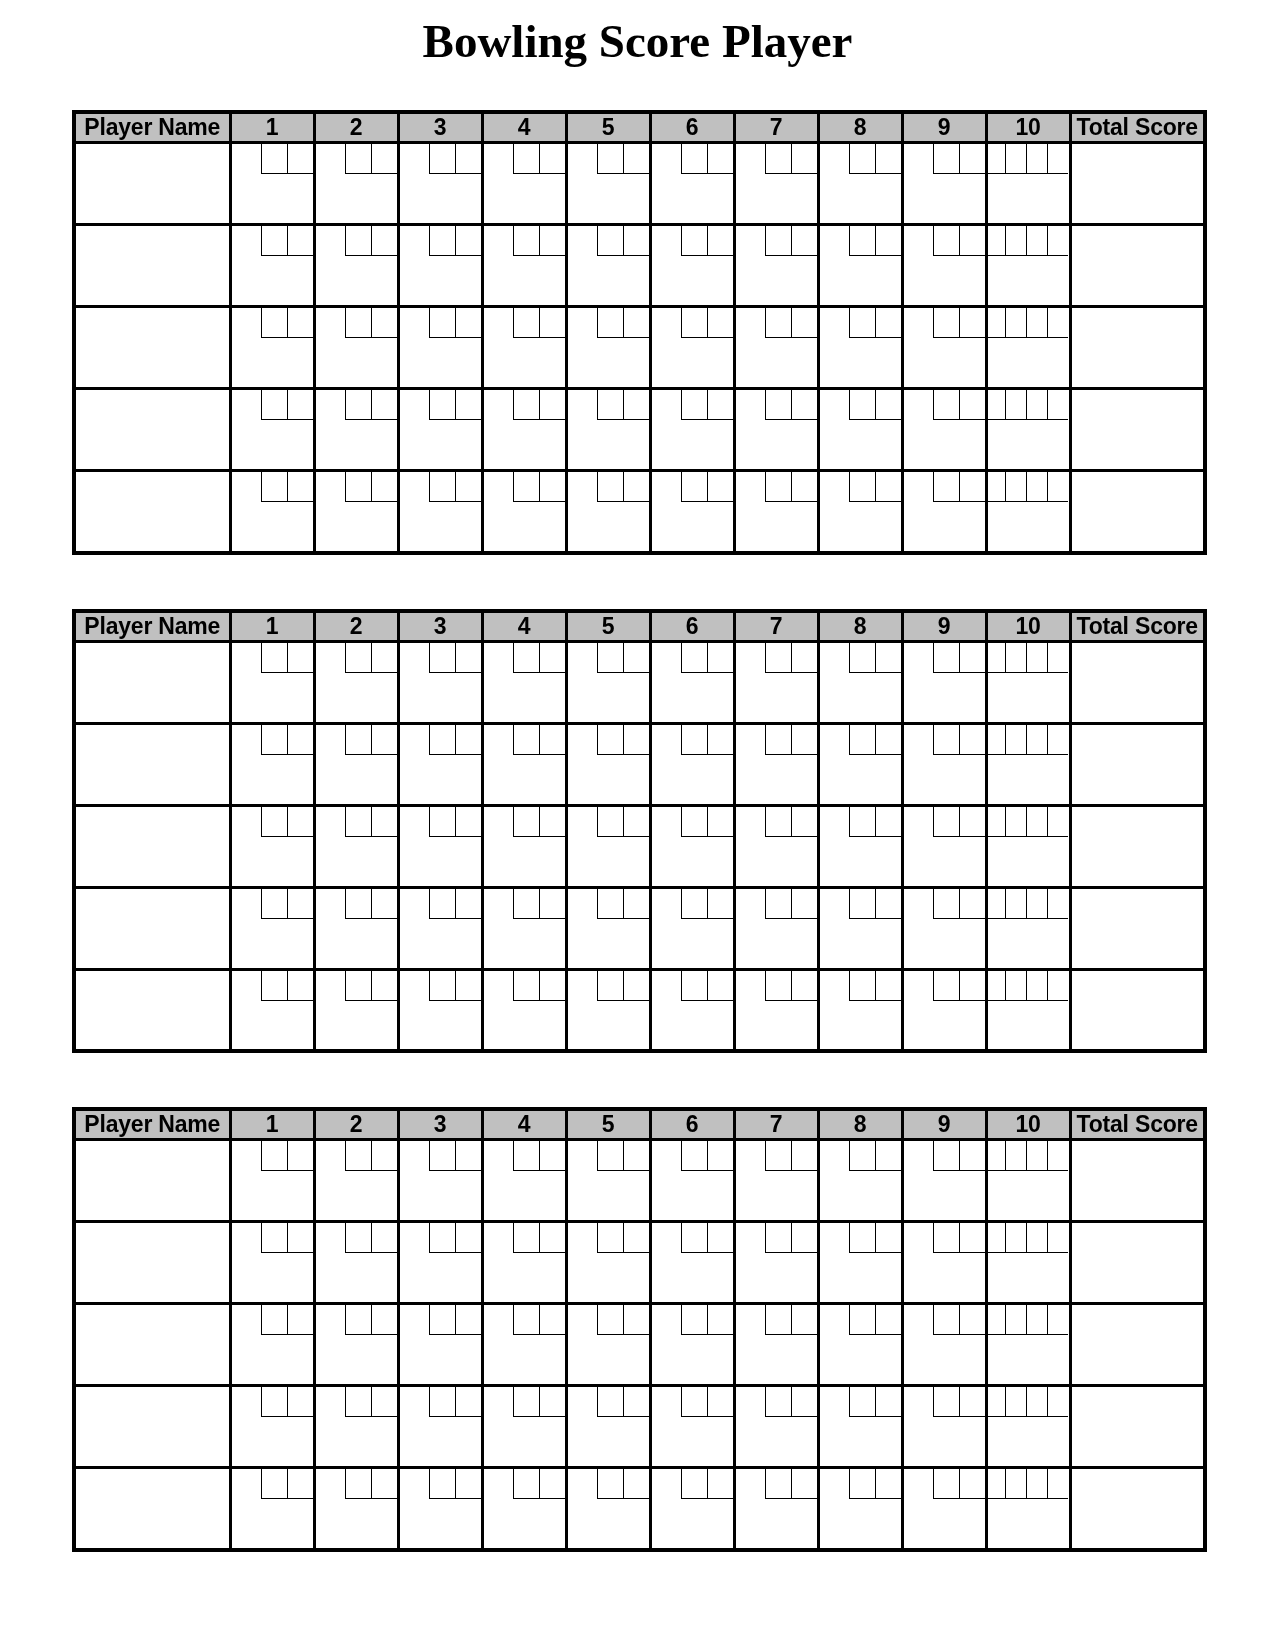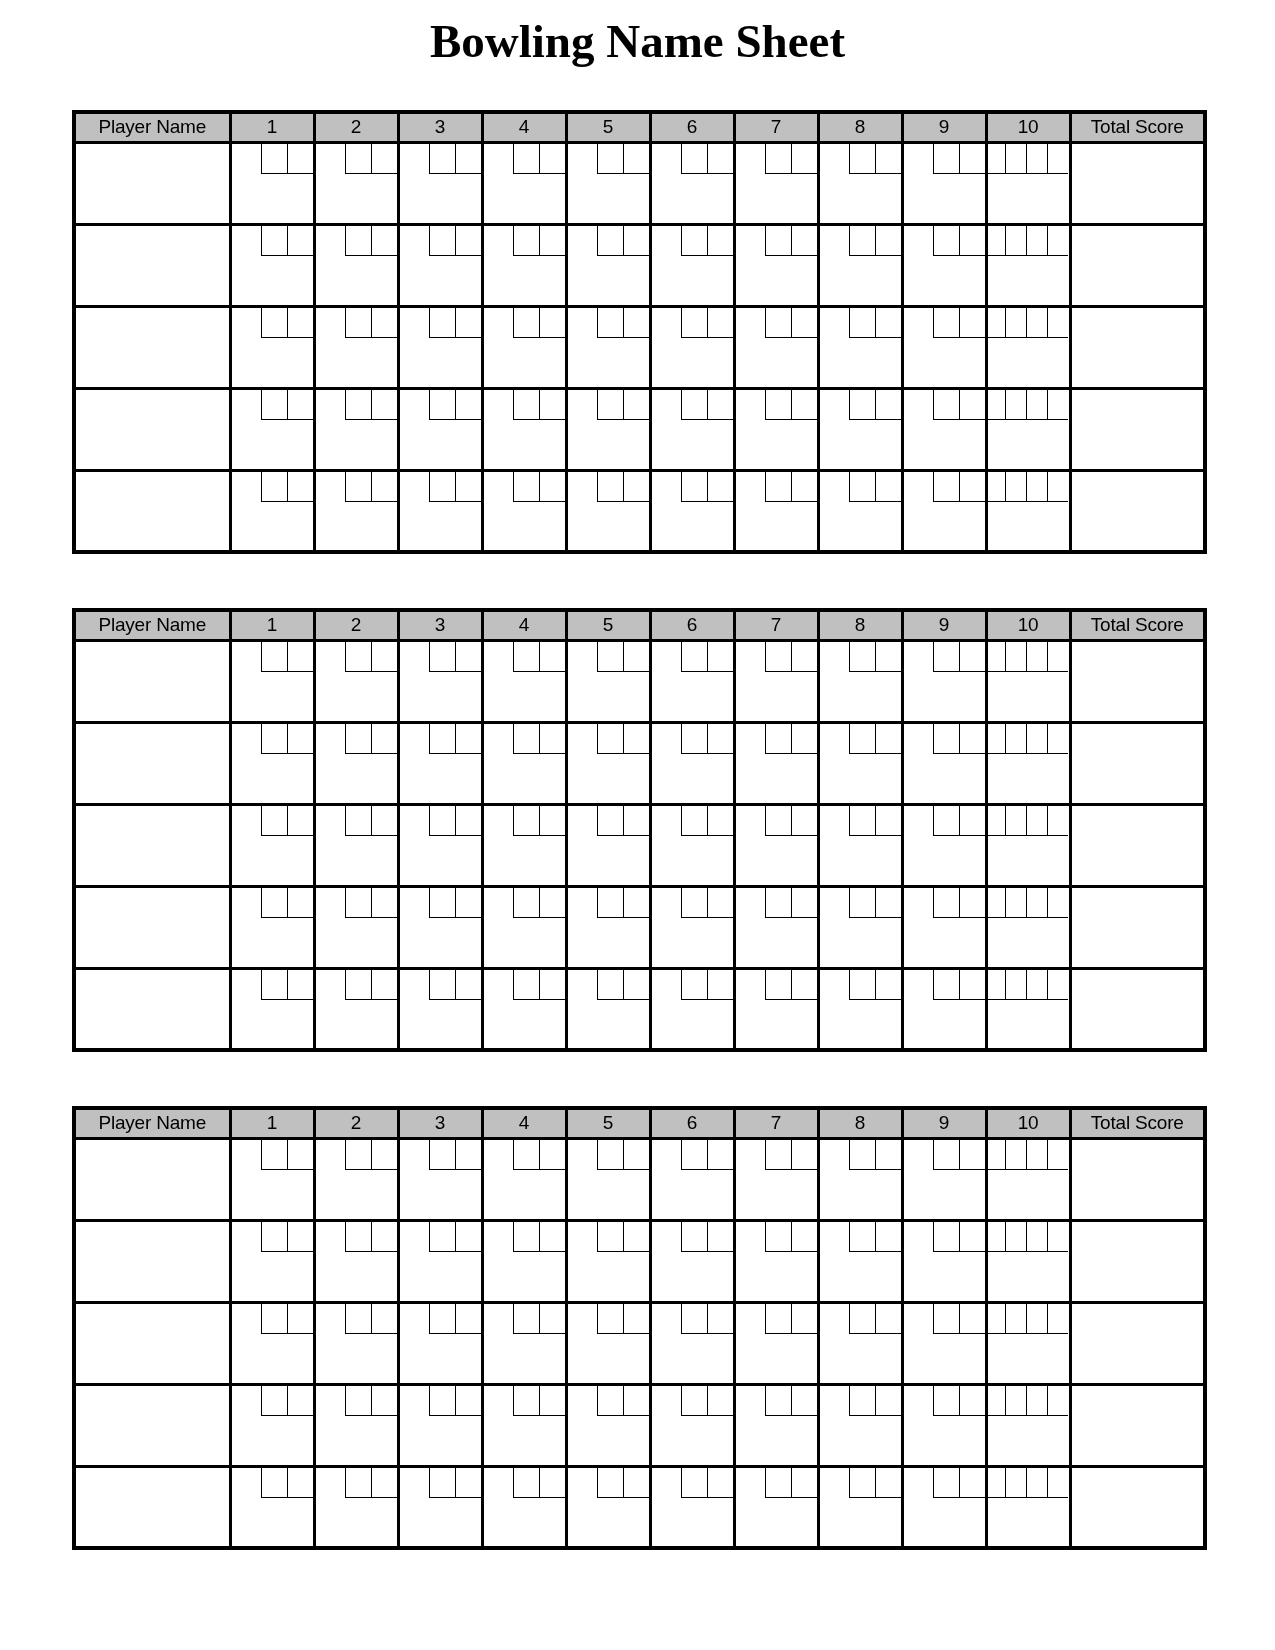--- a/index.html
+++ b/index.html
@@ -38,22 +38,22 @@
   }
   .score-table th,
   .score-table td {
     border: 3px solid var(--grid-color);
     padding: 0;
   }
   .score-table thead tr { height: 30px; }
   .score-table tbody tr { height: 82px; }
   .score-table th {
     background: var(--header-fill);
-    font-weight: normal;
-    font-size: 19px;
+    font-weight: bold;
+    font-size: 23px;
     letter-spacing: -0.2px;
     text-align: center;
     vertical-align: middle;
   }
   col.col-name  { width: 156px; }
   col.col-frame { width: 84px; }
   col.col-total { width: 135px; }
   td.frame-cell { position: relative; background: #fff; }
   td.name-cell, td.total-cell { background: #fff; }
   .pins {
@@ -84,21 +84,21 @@
   .pins-tenth .seg {
     flex: 1 1 auto;
     border-left: 1px solid var(--grid-color);
     border-bottom: 1px solid var(--grid-color);
   }
 </style>
 </head>
 <body>
 
 <div class="page">
-  <h1 class="doc-title">Bowling Name Sheet</h1>
+  <h1 class="doc-title">Bowling Score Player</h1>
   <div id="score-tables">
   <table class="score-table">
     <colgroup>
       <col class="col-name">
       <col class="col-frame">
           <col class="col-frame">
           <col class="col-frame">
           <col class="col-frame">
           <col class="col-frame">
       <col class="col-frame">

